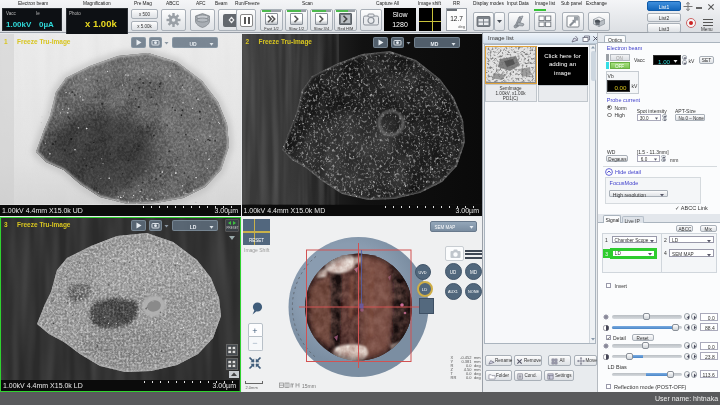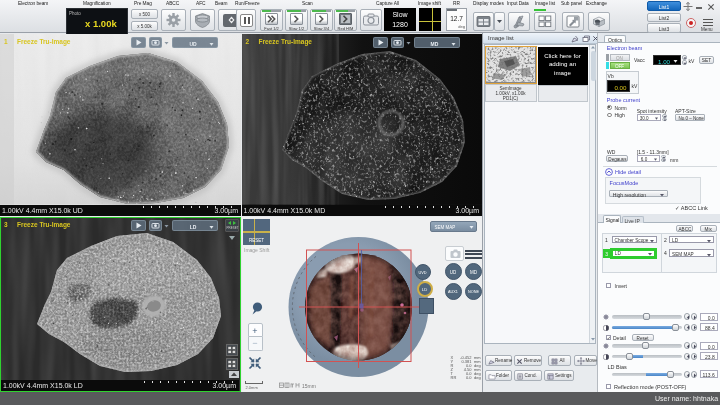--- a/index.html
+++ b/index.html
@@ -28,20 +28,26 @@
   <div class="lbl" style="left:302px;top:1px;">Scan</div>
   <div class="lbl" style="left:376px;top:1px;">Capture All</div>
   <div class="lbl" style="left:418px;top:1px;">Image shift</div>
   <div class="lbl" style="left:453px;top:1px;">RR</div>
   <div class="lbl" style="left:473px;top:1px;">Display modes</div>
   <div class="lbl" style="left:507px;top:1px;">Input Data</div>
   <div class="lbl" style="left:535px;top:1px;">Image list</div>
   <div class="lbl" style="left:561px;top:1px;">Sub panel</div>
   <div class="lbl" style="left:586px;top:1px;">Exchange</div>
 
+  <div class="dkp" style="left:2px;top:8px;width:60px;height:23px;">
+    <div style="left:3px;top:2px;font-size:4.5px;color:#bbb;">Vacc</div>
+    <div style="left:33px;top:2px;font-size:4.5px;color:#bbb;">Ie</div>
+    <div style="left:3px;top:11px;font-size:8px;font-weight:bold;color:#2fd8d8;">1.00kV</div>
+    <div style="left:36px;top:11px;font-size:8px;font-weight:bold;color:#2fd8d8;">0µA</div>
+  </div>
 
   <div class="dkp" style="left:66px;top:8px;width:62px;height:32px;">
     <div style="left:2px;top:2px;font-size:4.5px;color:#bbb;">Photo</div>
     <div style="left:18px;top:9px;font-size:9.5px;font-weight:bold;color:#e8d821;">x 1.00k</div>
   </div>
 
   <div class="btn" style="left:131px;top:9px;width:27px;height:10px;">
         <div style="width:25px;top:2px;text-align:center;font-size:4.5px;color:#333;">x 500</div>
       </div>
   <div class="btn" style="left:131px;top:21px;width:27px;height:10px;">

